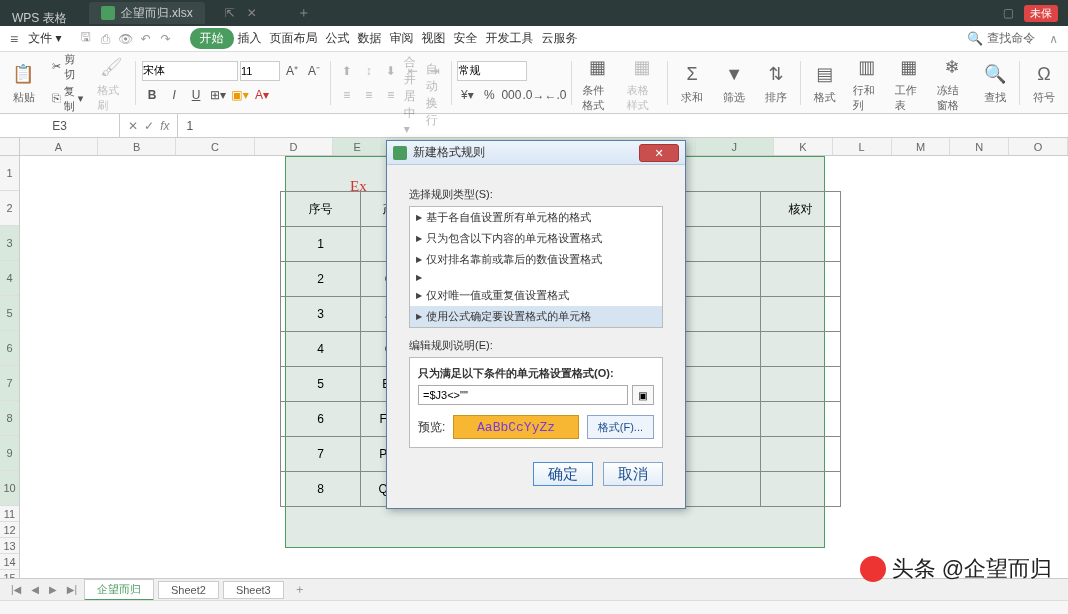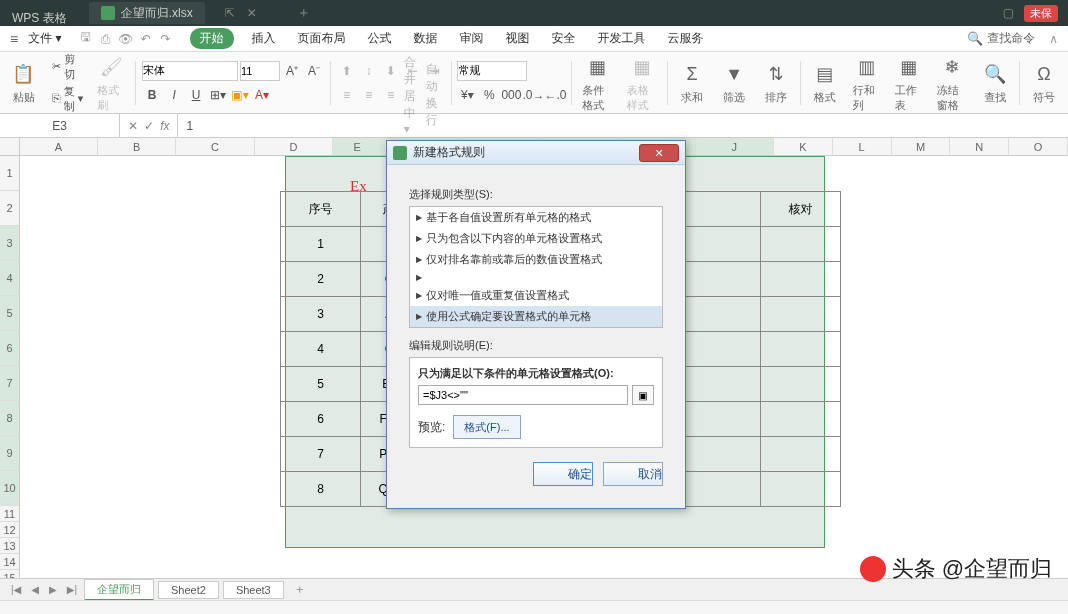--- a/index.html
+++ b/index.html
@@ -17,21 +17,21 @@
 .titlebar .win-btns { padding: 0 10px; display: flex; gap: 10px; align-items: center; }
 .titlebar .badge { background: #d44; color: #fff; padding: 1px 6px; border-radius: 3px; font-size: 11px; }
 
 
 .menubar { height: 26px; border-bottom: 1px solid #ddd; display: flex; align-items: center; padding: 0 10px; gap: 2px; }
 .menubar .menu-left { display: flex; align-items: center; gap: 6px; }
 .menubar .menu-left .ham { font-size: 14px; color: #666; }
 .menubar .file-drop { color: #333; padding: 0 4px; }
 .menubar .q-icons { display: flex; gap: 4px; margin-left: 6px; }
 .menubar .q-icons span { width: 16px; height: 16px; color: #999; font-size: 12px; display: inline-flex; align-items: center; justify-content: center; }
-.menubar .tabs { display: flex; gap: 14px; margin-left: 14px; }
+.menubar .tabs { display: flex; gap: 0; margin-left: 14px; }
 .menubar .tabs .mtab { color: #333; padding: 2px 4px; cursor: pointer; }
 .menubar .tabs .mtab.active { background: #4a9d5e; color: #fff; border-radius: 10px; padding: 2px 10px; }
 .menubar .search-right { margin-left: auto; display: flex; align-items: center; gap: 4px; color: #666; }
 .menubar .search-right .mag { font-size: 13px; }
 
 
 .ribbon { height: 62px; border-bottom: 1px solid #ccc; display: flex; align-items: center; padding: 0 6px; gap: 6px; background: #fafafa; }
 .rgroup { display: flex; flex-direction: column; align-items: center; gap: 2px; padding: 0 4px; color: #666; font-size: 11px; }
 .rgroup.big-icon .icon { width: 28px; height: 28px; display: flex; align-items: center; justify-content: center; font-size: 18px; }
 .rgroup .stack { display: flex; flex-direction: column; gap: 2px; font-size: 11px; color: #555;}
@@ -87,21 +87,21 @@
 .dialog .sub-label { font-size: 11px; margin-bottom: 4px; }
 .dialog .formula-box { border: 1px solid #bbb; background:#fff; padding: 8px; }
 .dialog .formula-box .bold-label { font-weight: bold; font-size: 11px; margin-bottom: 4px;}
 .dialog .formula-input-row { display:flex; gap:4px; }
 .dialog .formula-input { flex:1; border:1px solid #aaa; height:20px; padding:0 4px; font-size:11px; background:#fff;}
 .dialog .ref-btn { width: 22px; height: 20px; border:1px solid #aaa; background:#f8f8f8; font-size:10px;}
 .dialog .preview-row { display:flex; align-items:center; gap:8px; margin-top:10px;}
 .dialog .preview-box { flex:1; height:24px; background:#f7b733; border:1px solid #c8941f; display:flex; align-items:center; justify-content:center; color:#7a3cd6; font-family: "Courier New"; font-size:13px;}
 .dialog .fmt-btn { height:24px; padding:0 10px; border:1px solid #8aa5c6; background:#eef4fb; font-size:11px; color:#1a4d8f;}
 .dialog .dlg-buttons { display:flex; justify-content:flex-end; gap:10px; margin-top:14px;}
-.dialog .dlg-btn { height:24px; width:60px; border:1px solid #8aa5c6; background:linear-gradient(#fdfefe,#e3edf7); font-size:12px; color:#1a4d8f;text-align:right;}
+.dialog .dlg-btn { height:24px; width:60px; border:1px solid #8aa5c6; background:linear-gradient(#fdfefe,#e3edf7); font-size:15px; color:#1a4d8f;}
 .dialog .dlg-btn.primary { border:1px solid #4a8fd6;}
 
 
 .sheettabs { position:absolute; bottom: 14px; left: 0; right:0; height: 22px; background:#f0f0f0; border-top:1px solid #ccc; display:flex; align-items:center; padding: 0 8px; gap:4px;}
 .sheettabs .nav { color:#888; font-size:10px; padding:0 3px;}
 .sheettabs .stab { padding: 2px 12px; background:#fff; border:1px solid #ccc; font-size:11px; color:#555;}
 .sheettabs .stab.active { color:#4a9d5e; border-bottom:2px solid #4a9d5e;}
 .sheettabs .add { color:#888; padding:0 6px;}
 
 
@@ -453,20 +453,21 @@
     </div>
     <div class="sub-label">编辑规则说明(E):</div>
     <div class="formula-box">
       <div class="bold-label">只为满足以下条件的单元格设置格式(O):</div>
       <div class="formula-input-row">
         <input class="formula-input" value="=$J3&lt;&gt;&quot;&quot;" style="">
         <button class="ref-btn">▣</button>
       </div>
       <div class="preview-row">
         <span>预览:</span>
+        <div class="preview-box">AaBbCcYyZz</div>
         <button class="fmt-btn">格式(F)...</button>
       </div>
     </div>
     <div class="dlg-buttons">
       <button class="dlg-btn primary">确定</button>
       <button class="dlg-btn">取消</button>
     </div>
   </div>
 </div>
 

